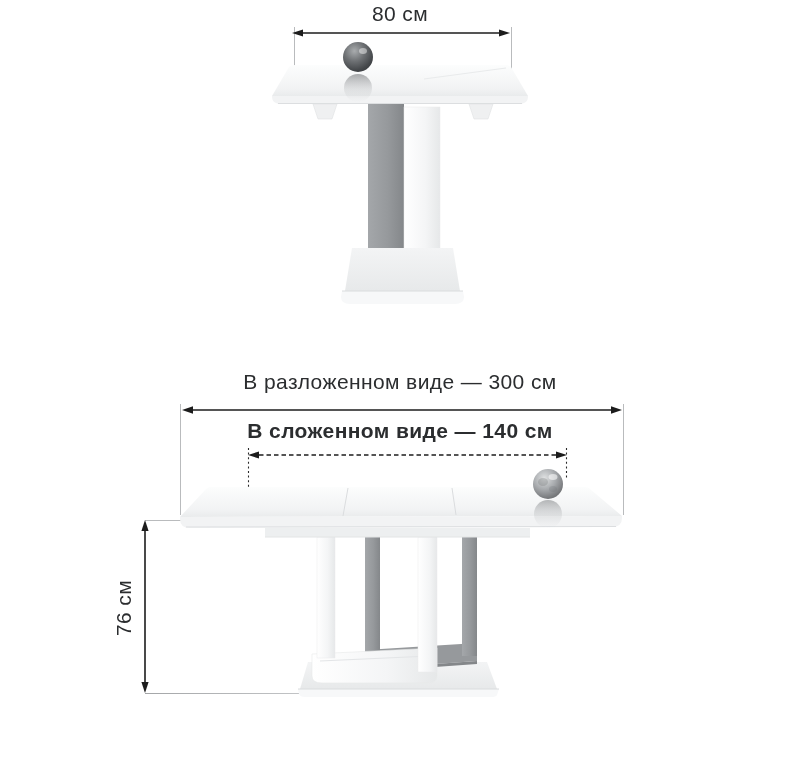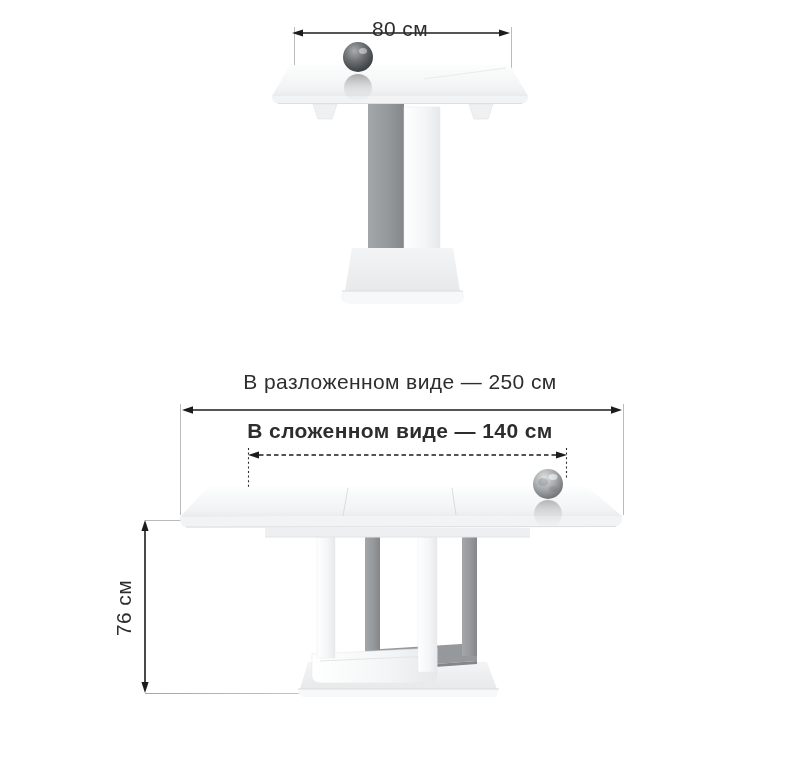--- a/index.html
+++ b/index.html
@@ -150,18 +150,18 @@
       <path d="M180,517 L622,516 L622,518 Q622,527 612,527 L190,528 Q180,528 180,519 Z" fill="#f2f3f4"></path>
       <path d="M186,527 L616,526.5" stroke="#dcdee0" stroke-width="1" fill="none"></path>
       <circle cx="548" cy="514" r="14" fill="url(#gReflL)"></circle>
       <circle cx="548" cy="484" r="15" fill="url(#gSphL)"></circle>
       <ellipse cx="543" cy="482" rx="5" ry="4" fill="#6b6e71" opacity="0.28"></ellipse>
       <ellipse cx="553" cy="489" rx="4" ry="3" fill="#6b6e71" opacity="0.22"></ellipse>
       <ellipse cx="553" cy="477" rx="4.5" ry="3" fill="#ffffff" opacity="0.55"></ellipse>
     </g>
   </svg>
 
-  <div class="lbl center" style="top:16px;">80 см</div>
-  <div class="lbl center" style="top:369px;">В разложенном виде — 250 см</div>
+  <div class="lbl center" style="top:1px;">80 см</div>
+  <div class="lbl center" style="top:369px;">В разложенном виде — 300 см</div>
   <div class="lbl center" style="top:418px;font-weight:bold;">В сложенном виде — 140 см</div>
   <div class="lbl rot" style="left:79px;top:595px;">76 см</div>
 
 </div>
 
 </body></html>

